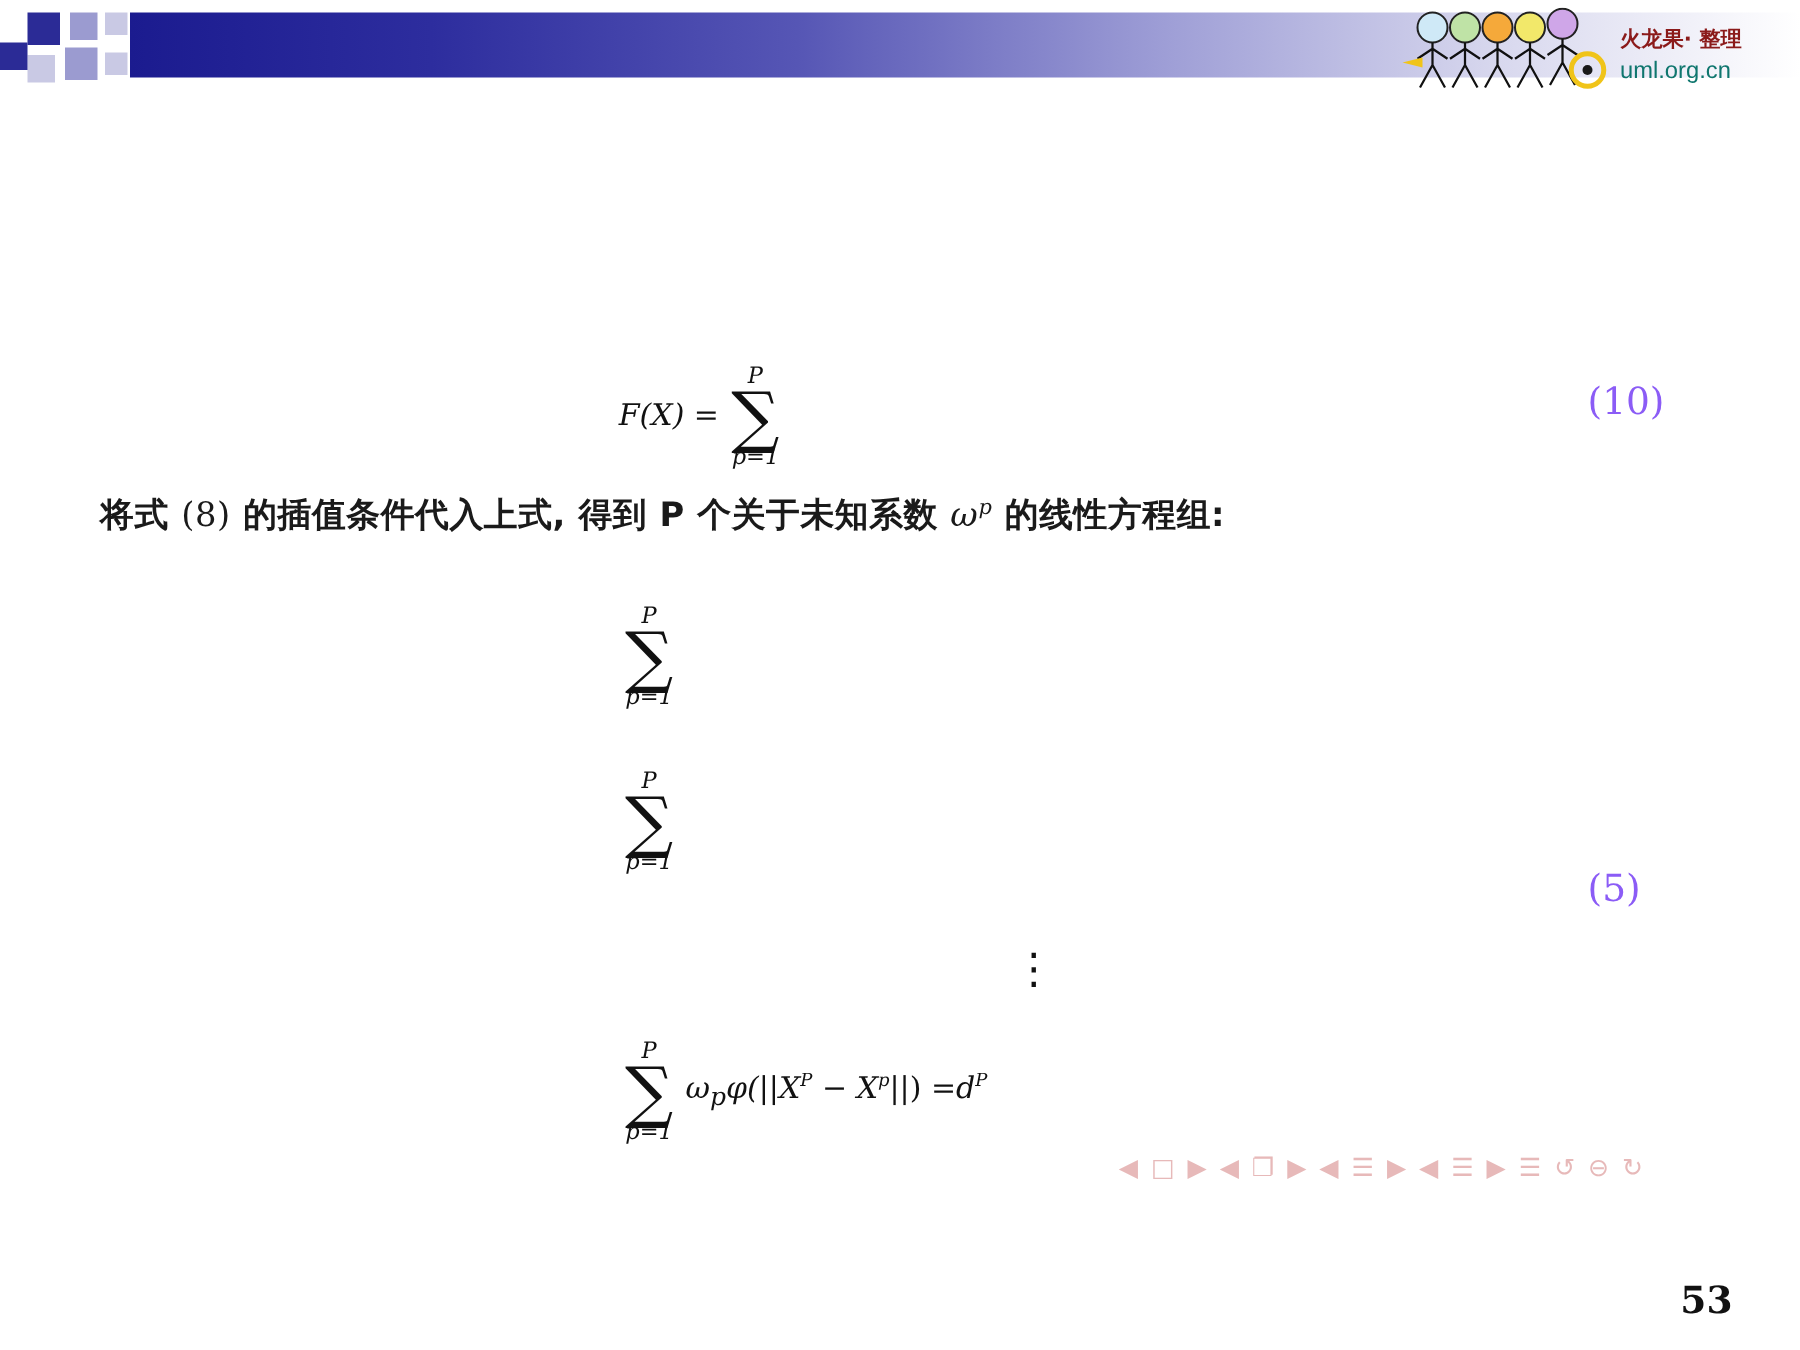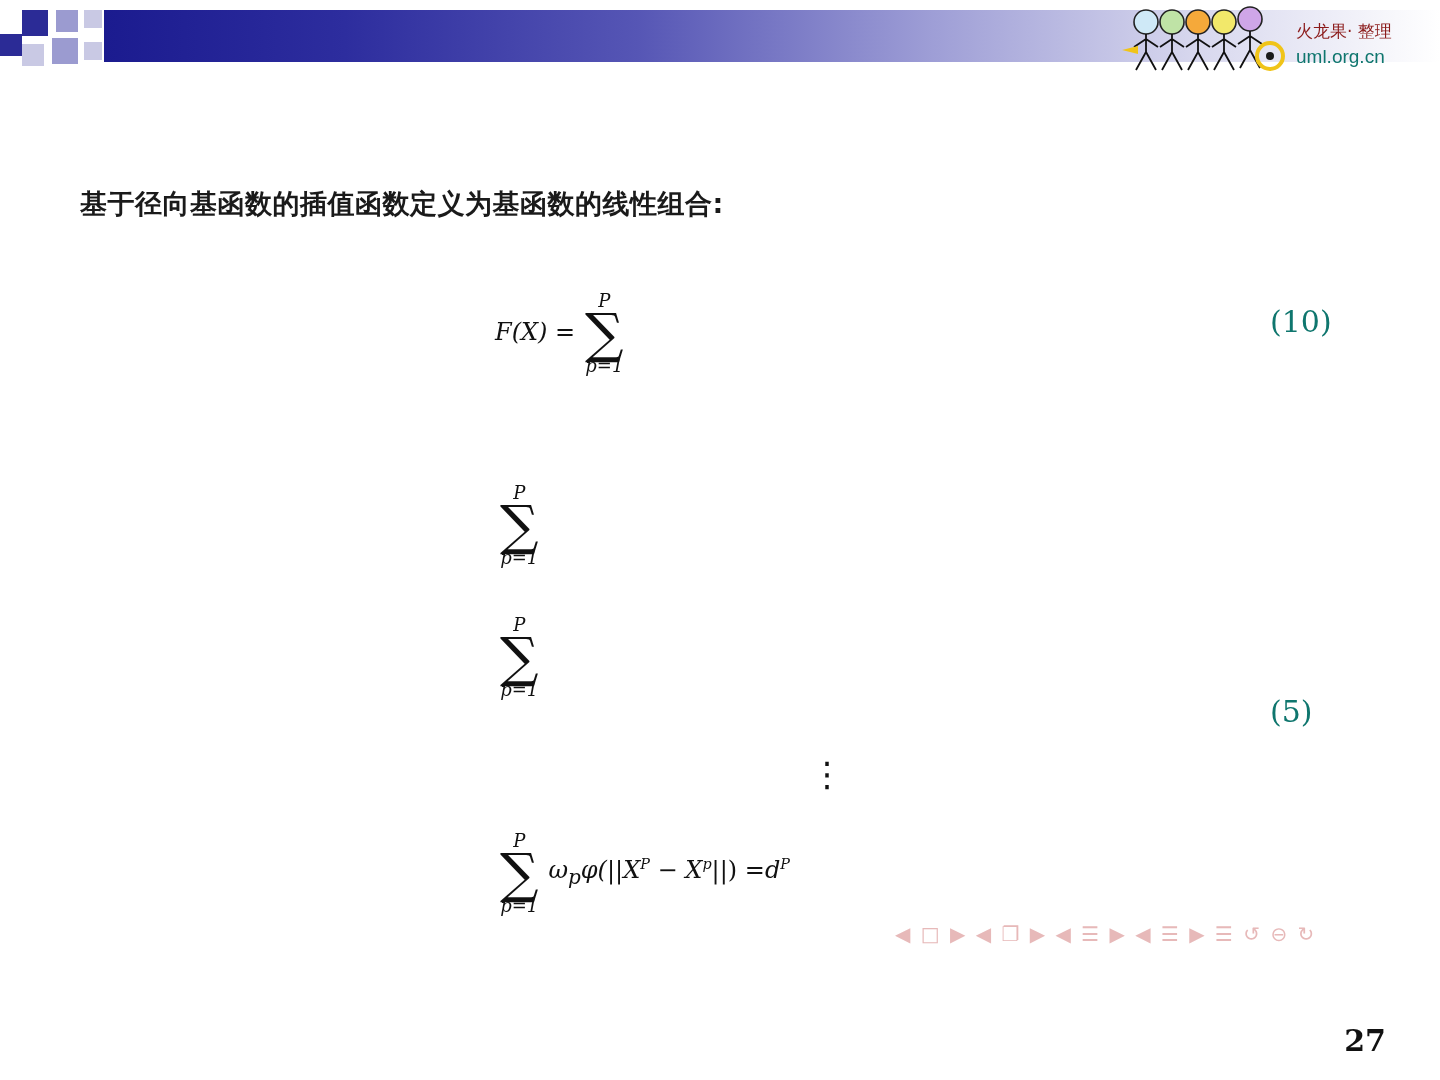--- a/index.html
+++ b/index.html
@@ -43,21 +43,21 @@
     top: 6px;
     left: 1120px;
     width: 310px;
     height: 76px;
   }
   .logo-text-cn {
     position: absolute;
     left: 176px;
     top: 14px;
     font-size: 17px;
-    font-weight: normal;
+    font-weight: bold;
     color: #8b1a1a;
     white-space: nowrap;
     font-family: "DejaVu Sans", sans-serif;
   }
   .logo-text-url {
     position: absolute;
     left: 176px;
     top: 40px;
     font-size: 19px;
     color: #0f766e;
@@ -89,21 +89,21 @@
     position: absolute;
     font-family: "DejaVu Serif", serif;
     color: #111111;
     font-style: italic;
     white-space: nowrap;
   }
   .eqnum {
     position: absolute;
     font-family: "DejaVu Serif", serif;
     font-size: 30px;
-    color: #0f766e;
+    color: #8b5cf6;
   }
   .sumgrp {
     display: inline-block;
     text-align: center;
     vertical-align: middle;
     position: relative;
     top: 2px;
   }
   .sumgrp .lim {
     display: block;
@@ -194,32 +194,38 @@
 
       <path d="M2 44 L18 40 L18 48 Z" fill="#f0c419"></path>
     </svg>
     <div class="logo-text-cn">火龙果·  整理</div>
     <div class="logo-text-url">uml.org.cn</div>
   </div>
 </div>
 
 <div class="slide">
 
-  <div class="para" style="left:80px; top:104px;">基于径向基函数的插值函数定义为基函数的线性组合:</div>
 
   <div class="math" style="left:495px; top:208px; font-size:31px;">
     <span class="rest">F(X) =</span>
     <span class="sumgrp">
       <span class="lim">P</span>
       <span class="sig">∑</span>
       <span class="lim">p=1</span>
     </span>
   </div>
   <div class="eqnum" style="left:1270px; top:222px;">(10)</div>
 
+  <div class="para" style="left:80px; top:312px;">
+    <span>将式</span>
+    <span class="lighter">(8)</span>
+    <span>的插值条件代入上式,  得到 P 个关于未知系数</span>
+    <span class="mathit">ω</span><span class="supit">p</span>
+    <span>的线性方程组:</span>
+  </div>
 
   <div class="math" style="left:500px; top:400px; font-size:31px;">
     <span class="sumgrp">
       <span class="lim">P</span>
       <span class="sig">∑</span>
       <span class="lim">p=1</span>
     </span>
   </div>
 
   <div class="math" style="left:500px; top:532px; font-size:31px;">
@@ -238,14 +244,14 @@
     <span class="sumgrp">
       <span class="lim">P</span>
       <span class="sig">∑</span>
       <span class="lim">p=1</span>
     </span>
     <span class="rest"><span>ω</span><sub>p</sub><span>φ(||X</span><sup>P</sup><span> − X</span><sup>p</sup><span class="upr">||) =</span><span>d</span><sup>P</sup></span>
   </div>
 
   <div class="navbar" style="left:895px; top:840px;">◀ □ ▶   ◀ ❐ ▶   ◀ ☰ ▶   ◀ ☰ ▶     ☰     ↺ ⊖ ↻</div>
 
-  <div class="pagenum">27</div>
+  <div class="pagenum">53</div>
 </div>
 
 </body></html>

